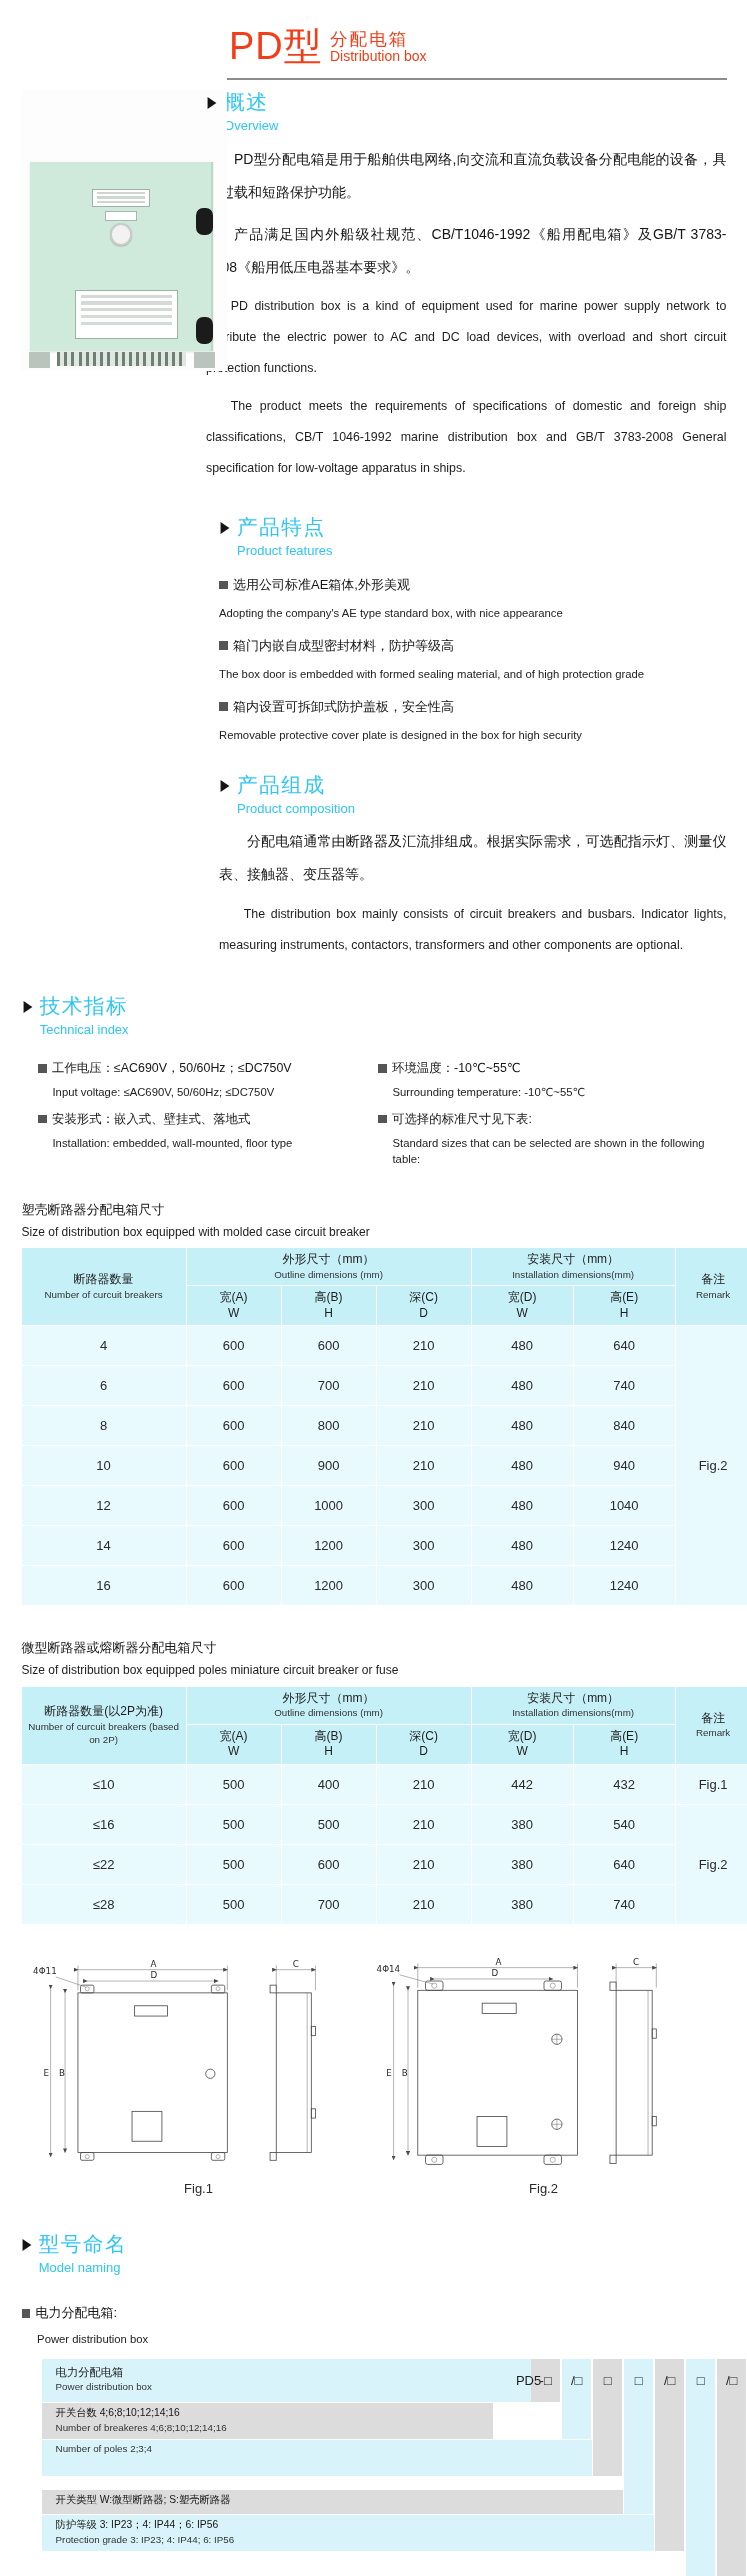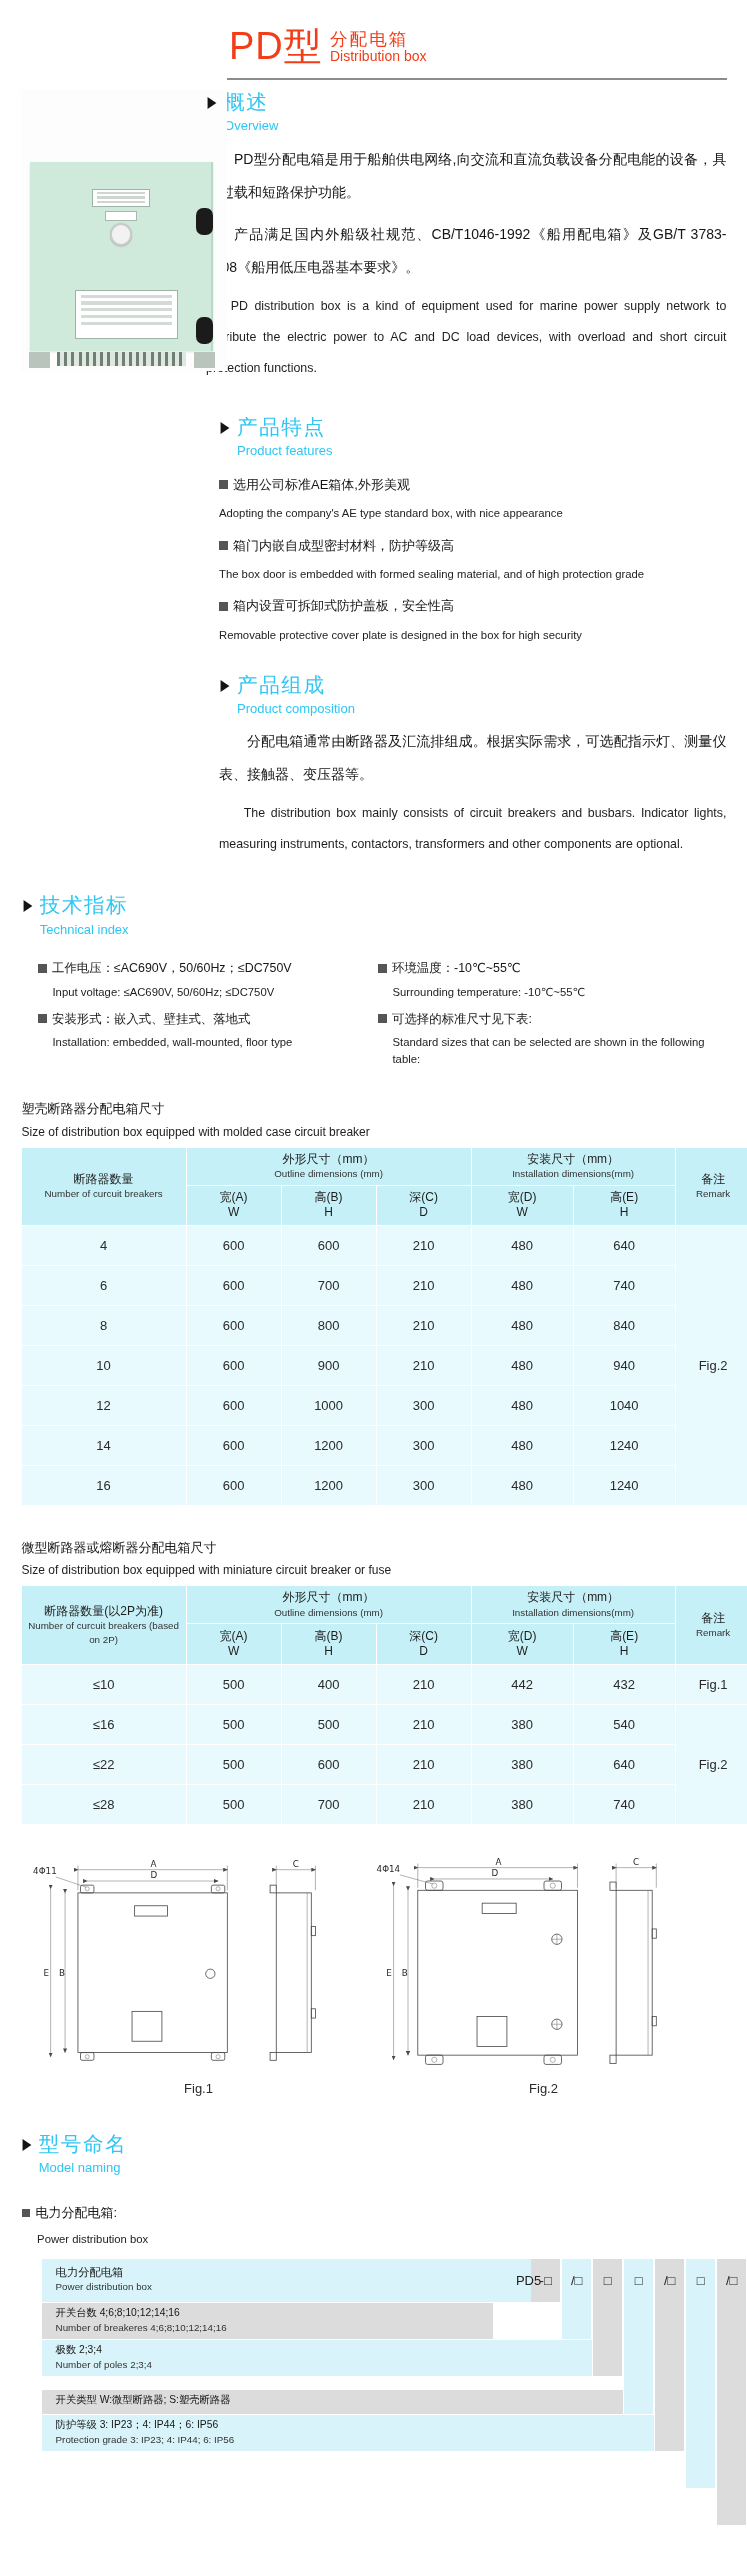--- a/index.html
+++ b/index.html
@@ -135,20 +135,21 @@
     <div class="sec-head">
       <span class="tri">▶</span>
       <div>
         <div class="sh-cn">概述</div>
         <div class="sh-en">Overview</div>
       </div>
     </div>
     <p class="para-cn">PD型分配电箱是用于船舶供电网络,向交流和直流负载设备分配电能的设备，具有过载和短路保护功能。</p>
     <p class="para-cn">产品满足国内外船级社规范、CB/T1046-1992《船用配电箱》及GB/T 3783-2008《船用低压电器基本要求》。</p>
     <p class="para-en">PD distribution box is a kind of equipment used for marine power supply network to distribute the electric power to AC and DC load devices, with overload and short circuit protection functions.</p>
+    <p class="para-en">The product meets the requirements of specifications of domestic and foreign ship classifications, CB/T 1046-1992 marine distribution box and GB/T 3783-2008 General specification for low-voltage apparatus in ships.</p>
   </div>
 </div>
 
 <div class="features">
   <div class="sec-head">
     <span class="tri">▶</span>
     <div>
       <div class="sh-cn">产品特点</div>
       <div class="sh-en">Product features</div>
     </div>
@@ -320,21 +321,21 @@
         <td>600</td>
         <td>1200</td>
         <td>300</td>
         <td>480</td>
         <td>1240</td>
       </tr>
   </tbody>
 </table>
 
 <div class="tbl-title-cn">微型断路器或熔断器分配电箱尺寸</div>
-<div class="tbl-title-en">Size of distribution box equipped with miniature circuit breaker or fuse</div>
+<div class="tbl-title-en">Size of distribution box equipped poles miniature circuit breaker or fuse</div>
 <table class="dim">
   <colgroup>
       <col style="width:164px">
       <col style="width:94px">
       <col style="width:94px">
       <col style="width:94px">
       <col style="width:101px">
       <col style="width:101px">
       <col style="width:75px">
     </colgroup>
@@ -544,21 +545,20 @@
     <span class="cp c3">□</span>
     <span class="cp c4">□</span>
     <span class="cp c5">/□</span>
     <span class="cp c6">□</span>
     <span class="cp c7">/□</span>
     <div class="lrow g r1">
         <div class="lcn">开关台数  4;6;8;10;12;14;16</div>
         <div class="len">Number of breakeres  4;6;8;10;12;14;16</div>
       </div>
     <div class="lrow cy r2">
-        <div class="lcn">极数  2;3;4</div>
         <div class="len">Number of poles  2;3;4</div>
       </div>
     <div class="lrow g r3">
         <div class="lcn">开关类型  W:微型断路器; S:塑壳断路器</div>
       </div>
     <div class="lrow cy r4">
         <div class="lcn">防护等级  3: IP23；4: IP44；6: IP56</div>
         <div class="len">Protection grade  3: IP23; 4: IP44; 6: IP56</div>
       </div>
 

